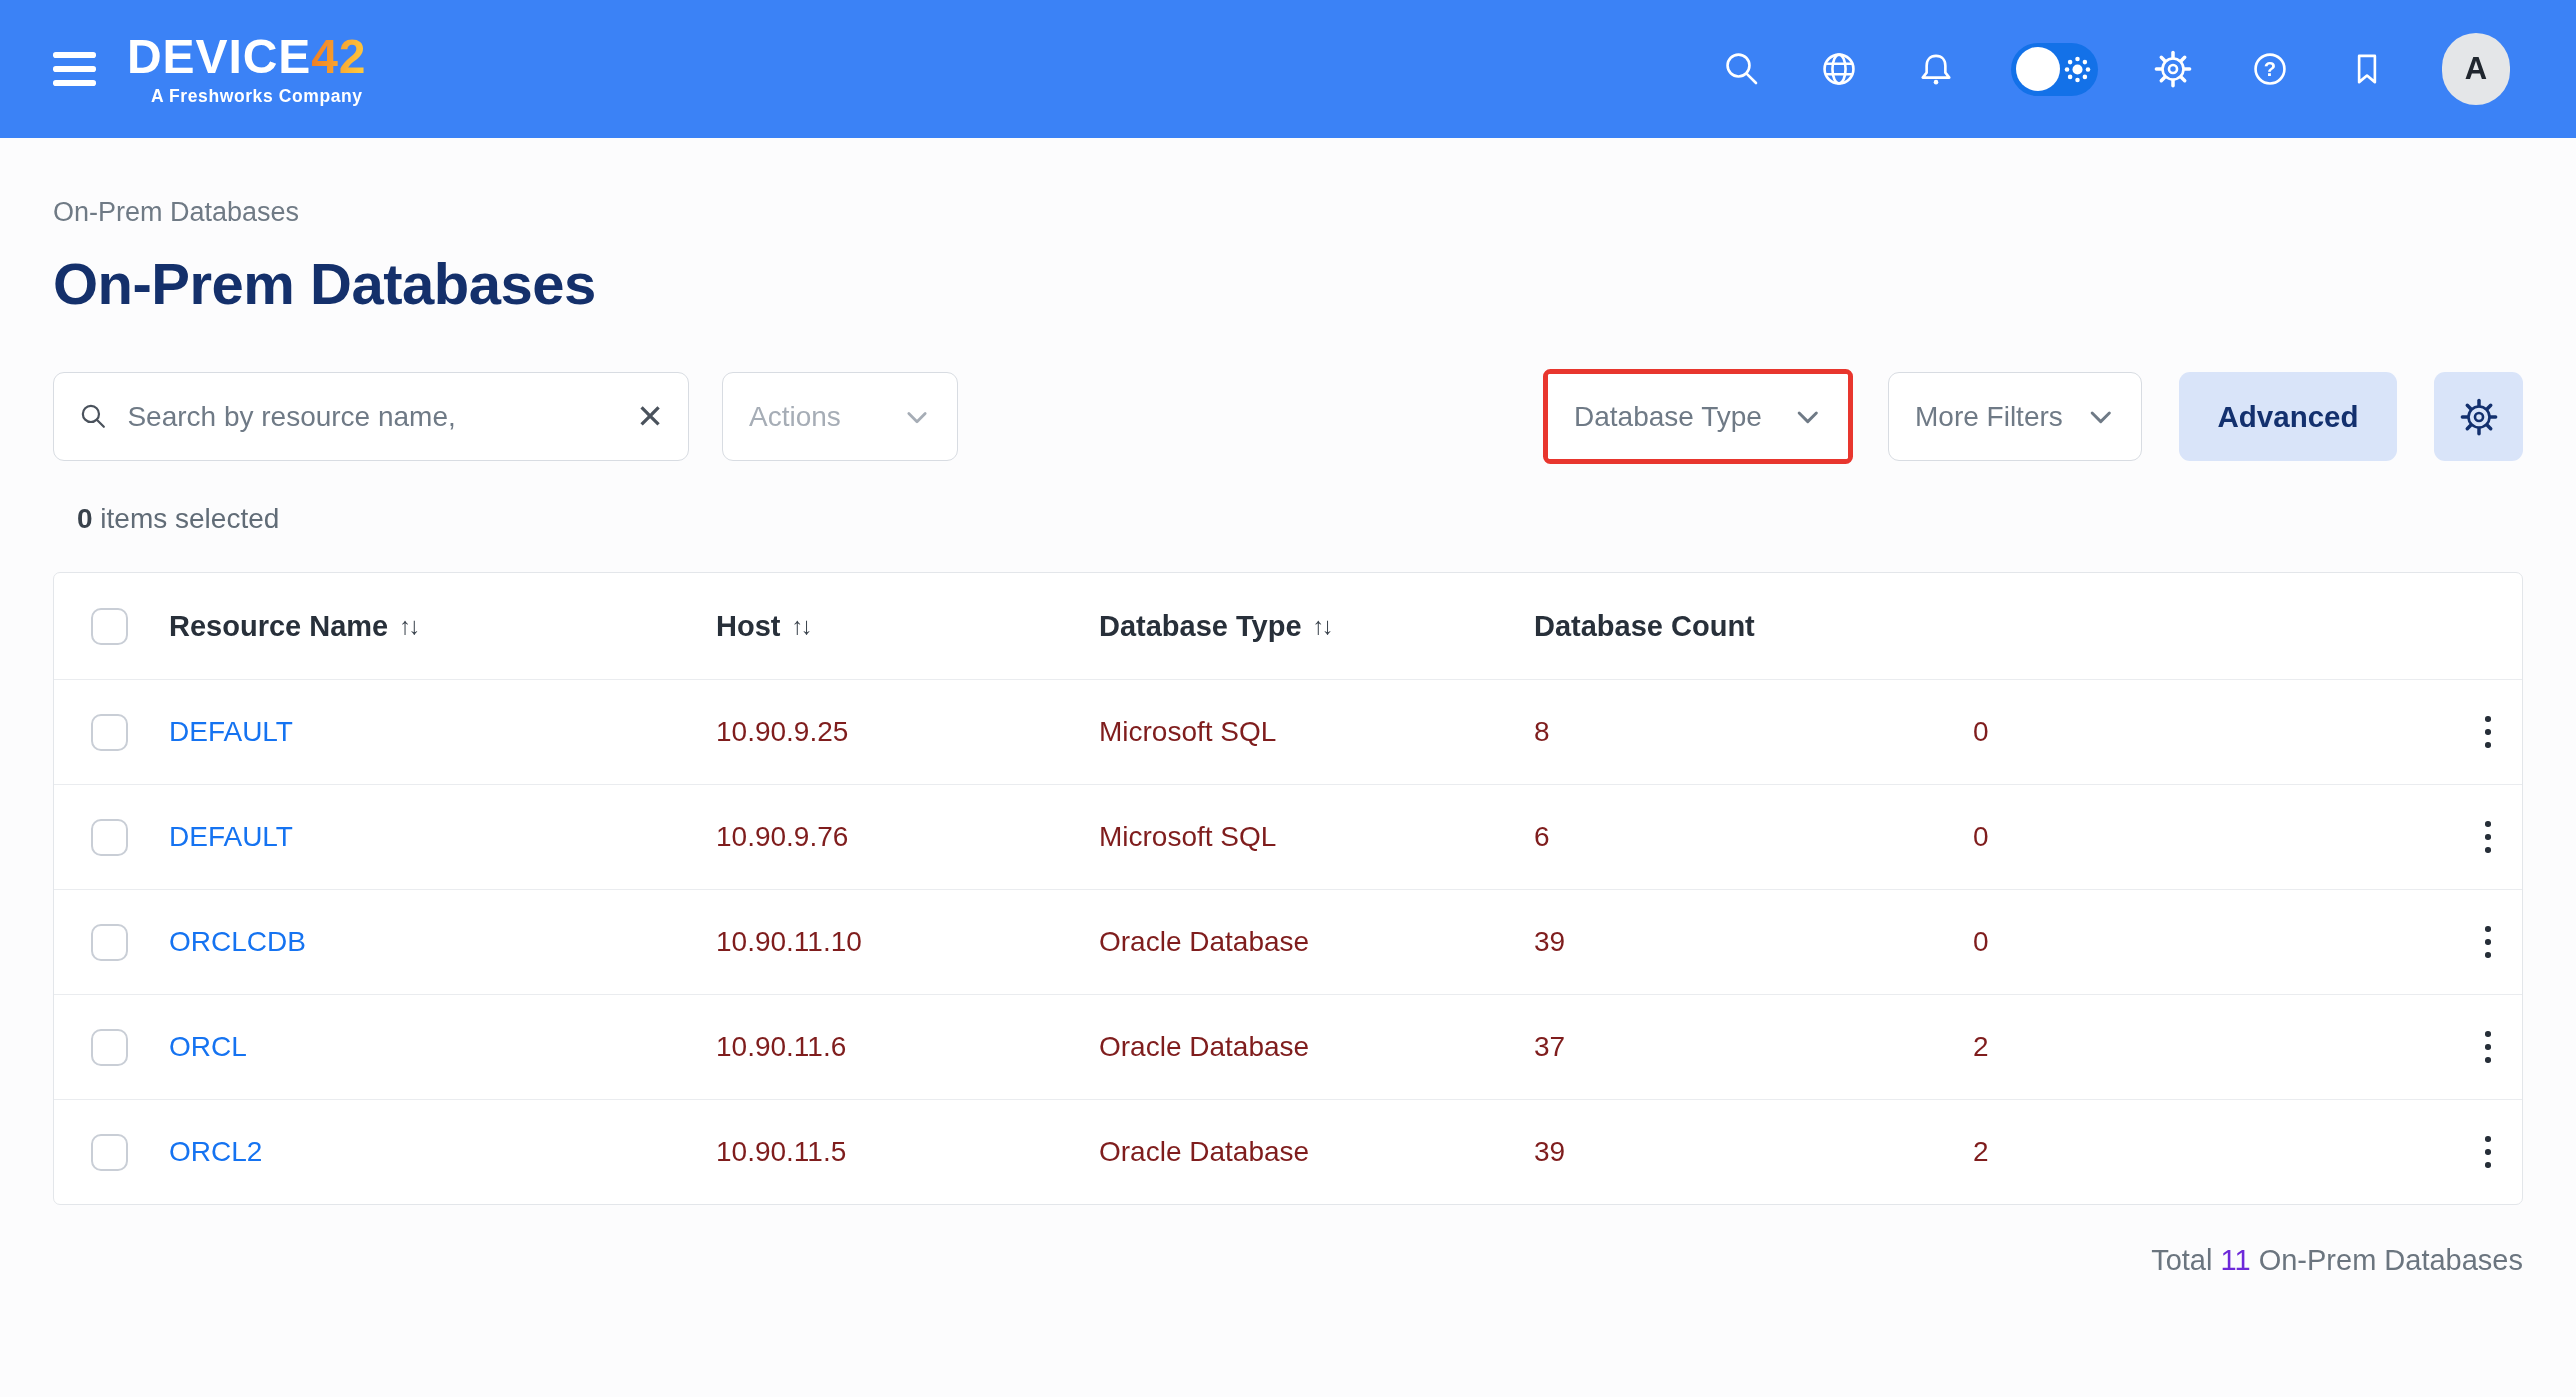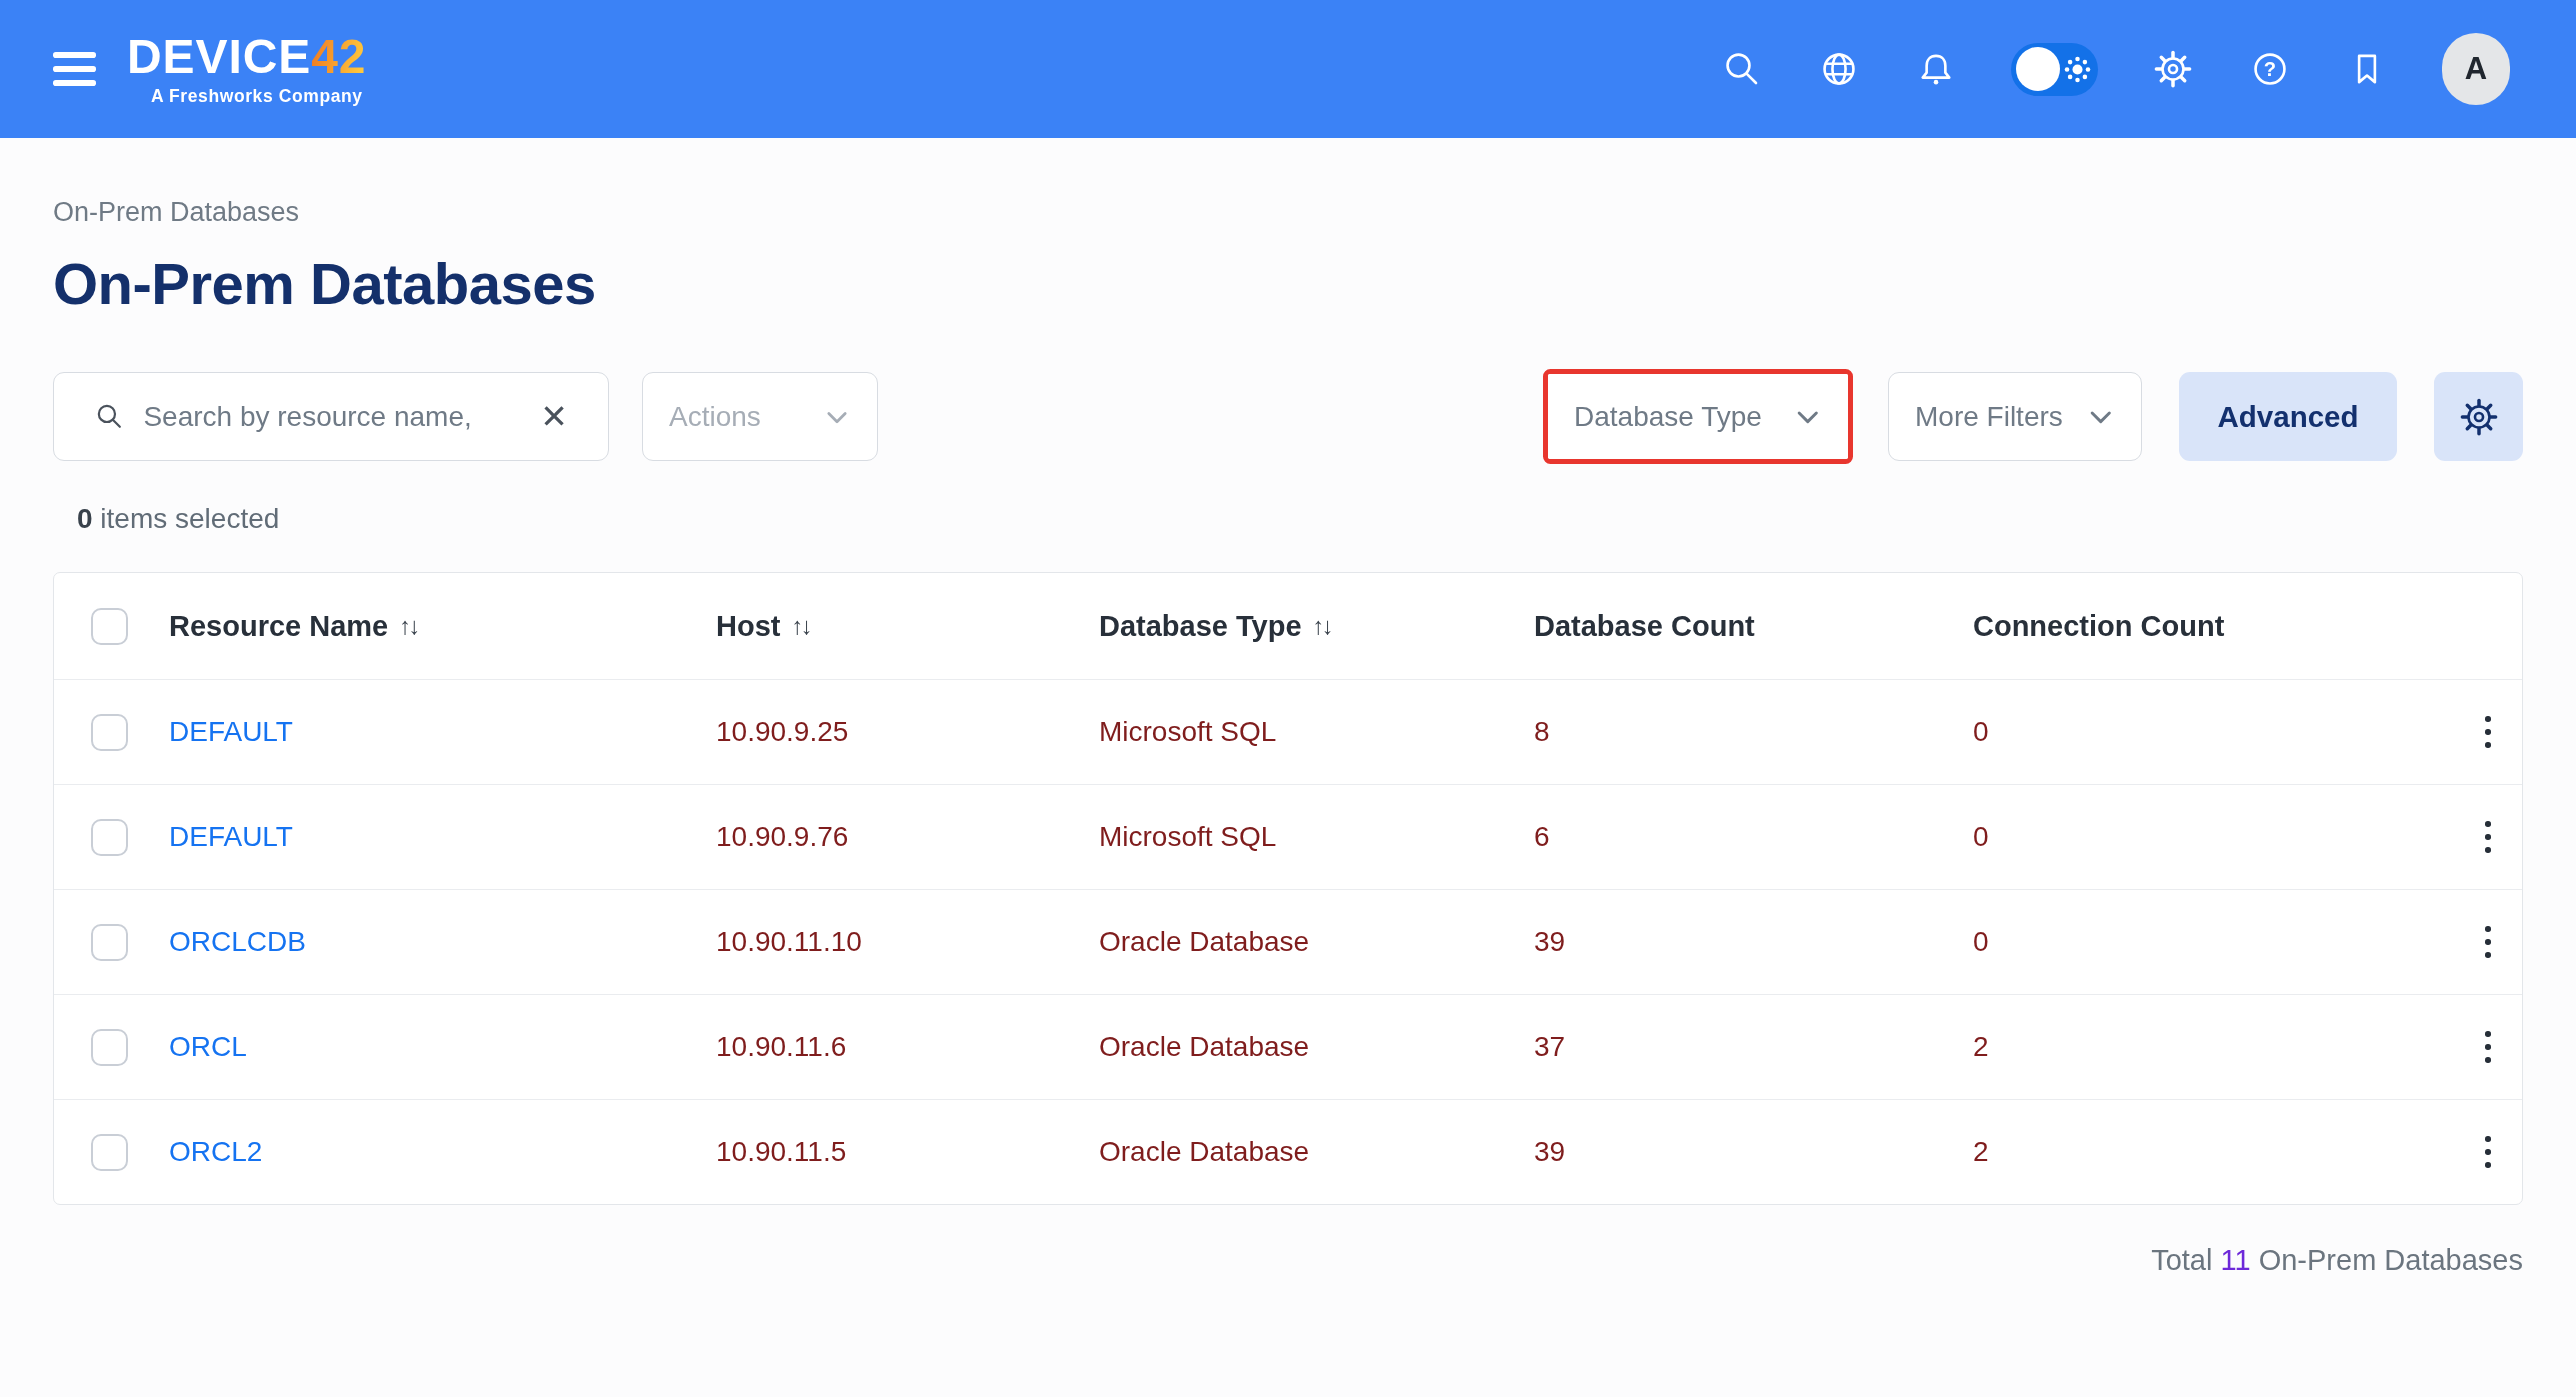--- a/index.html
+++ b/index.html
@@ -45,23 +45,23 @@
   }
 
   
   .main { padding: 0 53px; }
   .breadcrumb { margin-top: 59px; font-size: 27px; color: #6F7A85; cursor: pointer; }
   .page-title { margin-top: 22px; font-size: 58px; font-weight: 700; color: #14306B; letter-spacing: -0.5px; }
 
   
   .toolbar { margin-top: 52px; display: flex; align-items: center; }
   .search-box {
-    width: 556px; height: 89px; background: #fff;
+    width: 636px; height: 89px; background: #fff;
     border: 1.8px solid #D8DCE2; border-radius: 11px;
-    display: flex; align-items: center; padding: 0 40px;
+    display: flex; align-items: center; padding: 0 24px;
   }
   .search-box svg { flex: none; }
   .search-input {
     flex: 1; min-width: 0; border: none; outline: none; background: transparent;
     font-family: inherit; font-size: 28px; color: #39424C; margin-left: 18.4px;
   }
   .search-input::placeholder { color: #6F7A86; opacity: 1; }
   .clear-x { font-size: 33px; color: #4A525C; cursor: pointer; padding-left: 9.2px; line-height: 1; }
   .btn {
     height: 89px; border-radius: 11px; background: #fff;
@@ -273,23 +273,20 @@
           <span>Host</span>
           <span class="sort-glyph">↑↓</span>
         </div>
       <div class="th">
           <span>Database Type</span>
           <span class="sort-glyph">↑↓</span>
         </div>
       <div class="th">
           <span>Database Count</span>
         </div>
-      <div class="th">
-          <span>Connection Count</span>
-        </div>
       <div></div>
     </div>
 
     <div class="trow tbody-row">
       <div class="checkbox"></div>
       <div class="cell-link">DEFAULT</div>
       <div class="cell">10.90.9.25</div>
       <div class="cell">Microsoft SQL</div>
       <div class="cell">8</div>
       <div class="cell">0</div>

